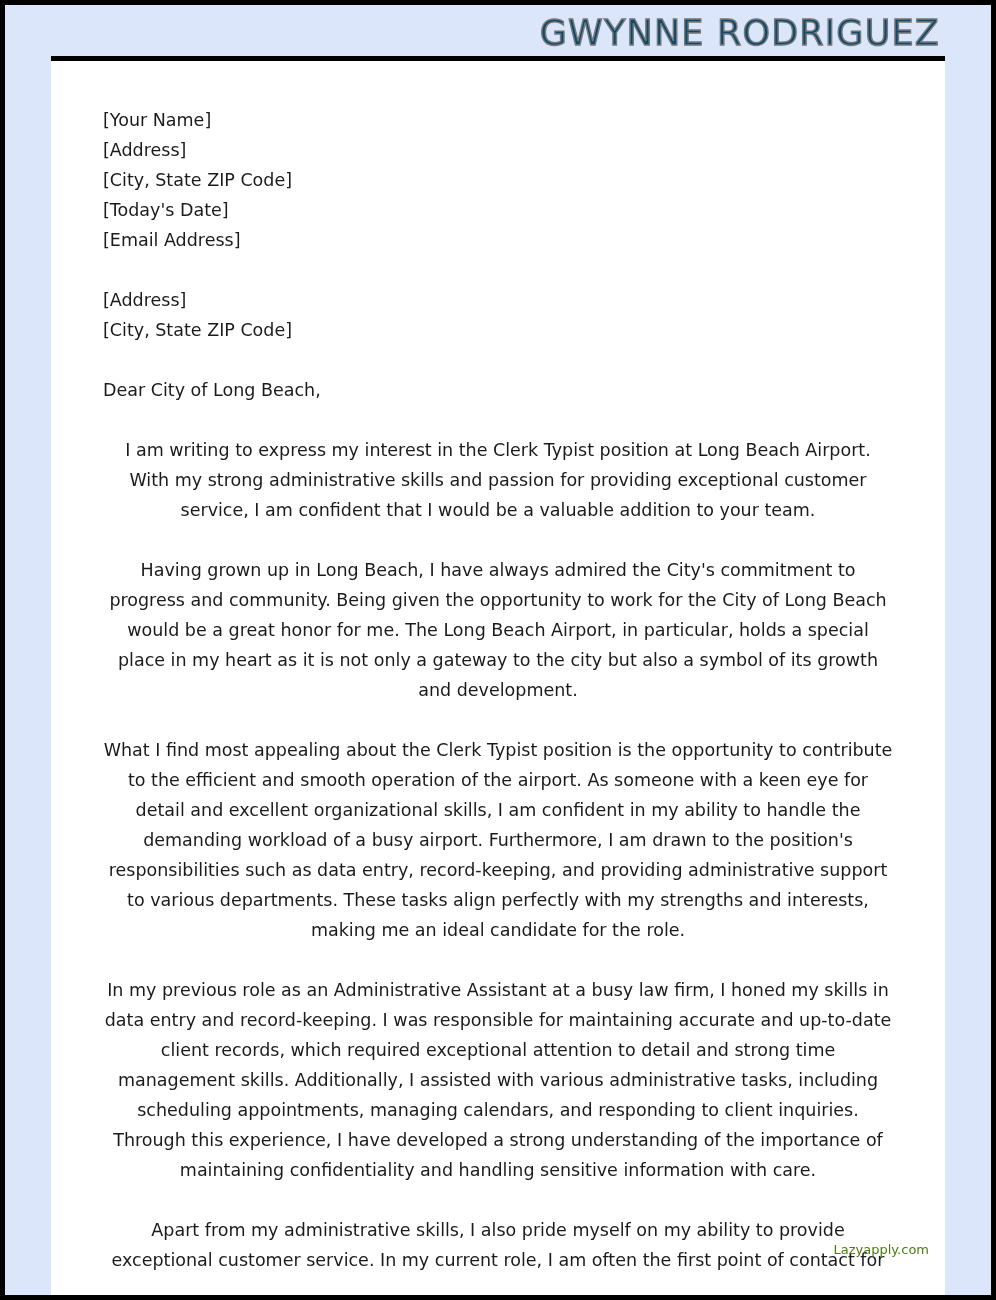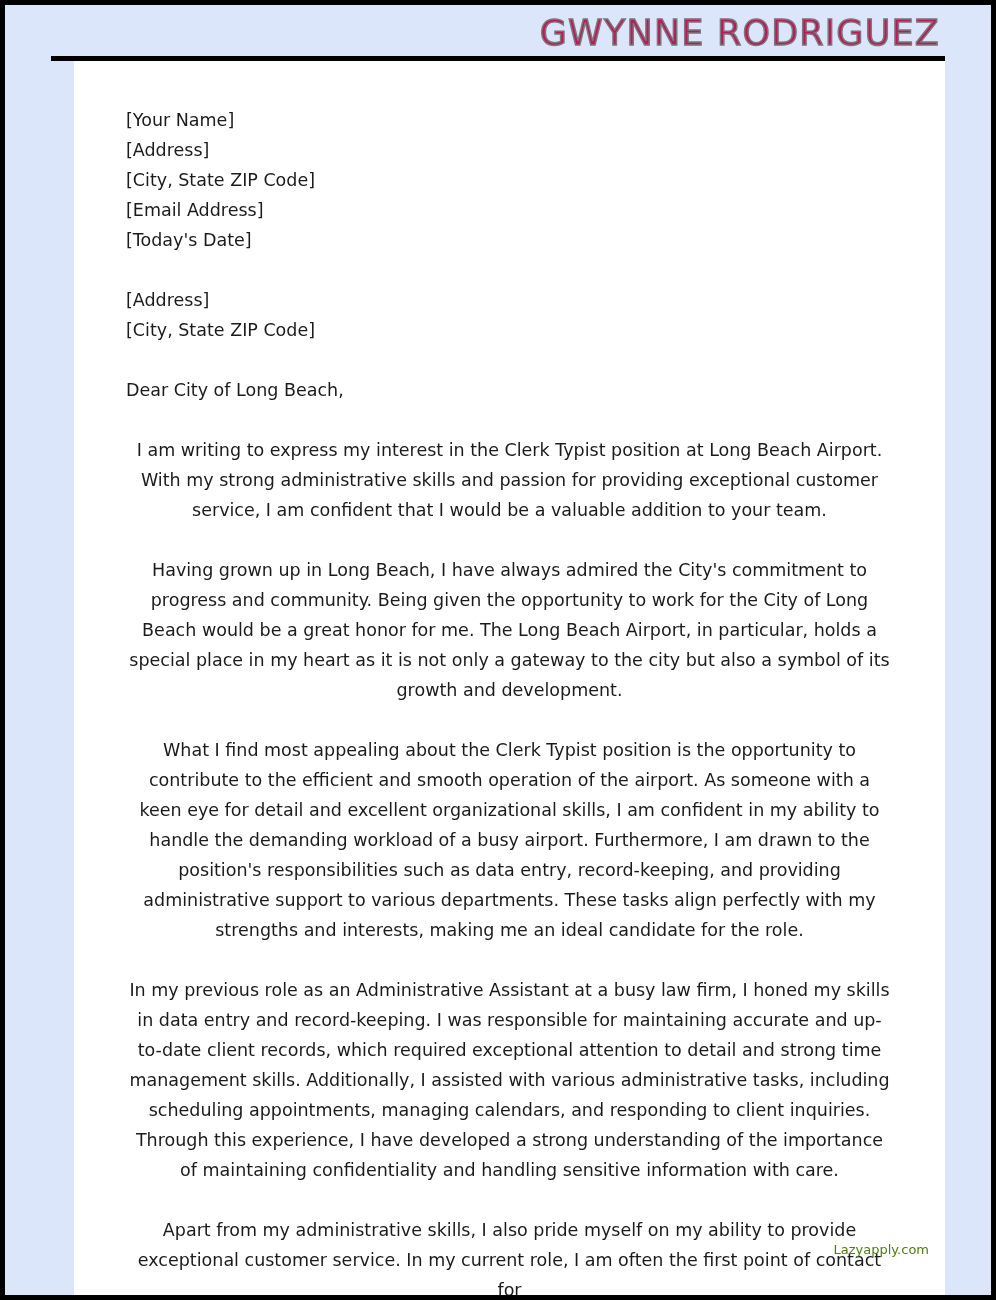--- a/index.html
+++ b/index.html
@@ -32,21 +32,21 @@
     align-items: center;
     justify-content: flex-end;
     padding-right: 46px;
     box-sizing: border-box;
   }
   .header-name {
     font-family: "DejaVu Sans", sans-serif;
     font-size: 35px;
     letter-spacing: 1.2px;
     font-weight: 400;
-    color: #be185d;
+    color: #0c4a6e;
     -webkit-text-stroke: 1.4px #7a7a7a;
     text-shadow: 0 0 1px #8a8a8a;
     white-space: nowrap;
   }
   .header-rule {
     position: absolute;
     top: 51px;
     left: 46px;
     right: 46px;
     height: 5px;
@@ -54,21 +54,20 @@
   }
   .sheet {
     position: absolute;
     top: 56px;
     left: 46px;
     right: 46px;
     bottom: 0;
     background: #ffffff;
     box-sizing: border-box;
     overflow: hidden;
-    margin-left: 23px;
   }
   .letter {
     padding: 44px 52px 0 52px;
     font-size: 17.5px;
     line-height: 30px;
     color: #1b1b1b;
     font-family: "DejaVu Sans", sans-serif;
   }
   .line {
     white-space: pre-wrap;
@@ -99,22 +98,22 @@
   </div>
   <div class="header-rule"></div>
 
   <div class="sheet">
     <div class="letter">
 
       <div class="block">
         <div class="line">[Your Name]</div>
         <div class="line">[Address]</div>
         <div class="line">[City, State ZIP Code]</div>
+        <div class="line">[Today's Date]</div>
         <div class="line">[Email Address]</div>
-        <div class="line">[Today's Date]</div>
       </div>
 
       <div class="block">
         <div class="line">[Address]</div>
         <div class="line">[City, State ZIP Code]</div>
       </div>
 
       <div class="block">
         <div class="line">Dear City of Long Beach,</div>
       </div>

